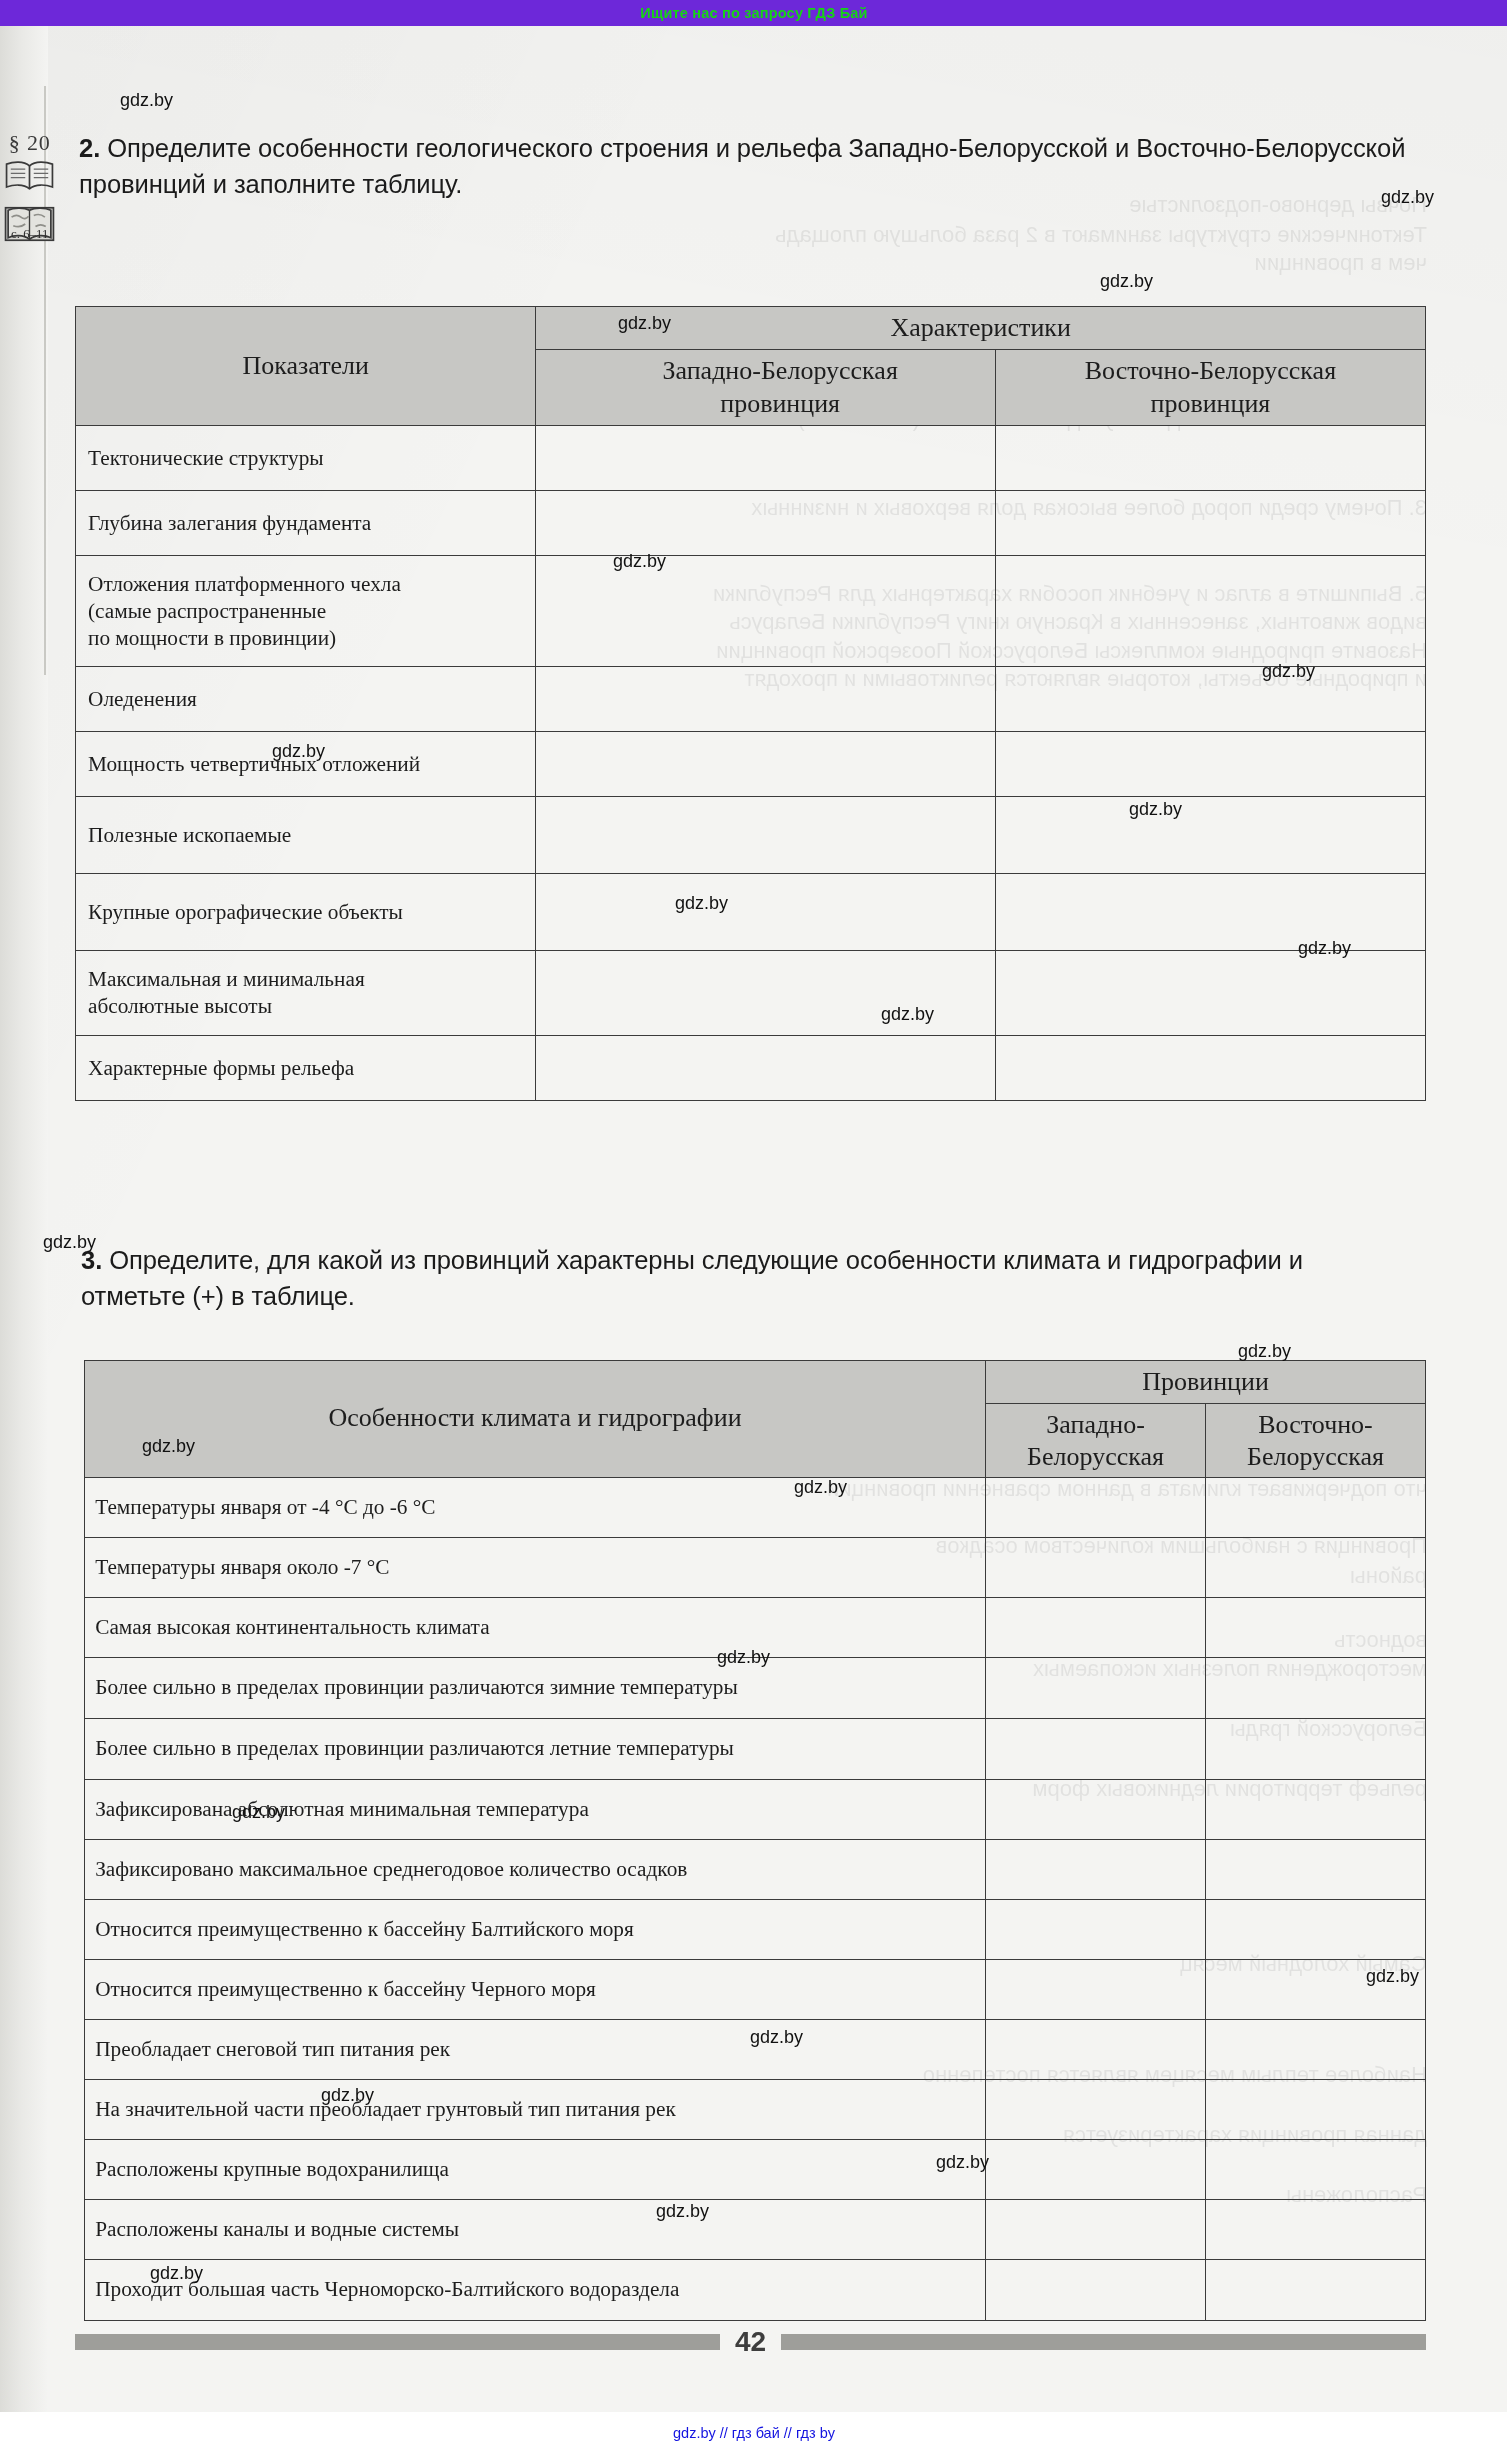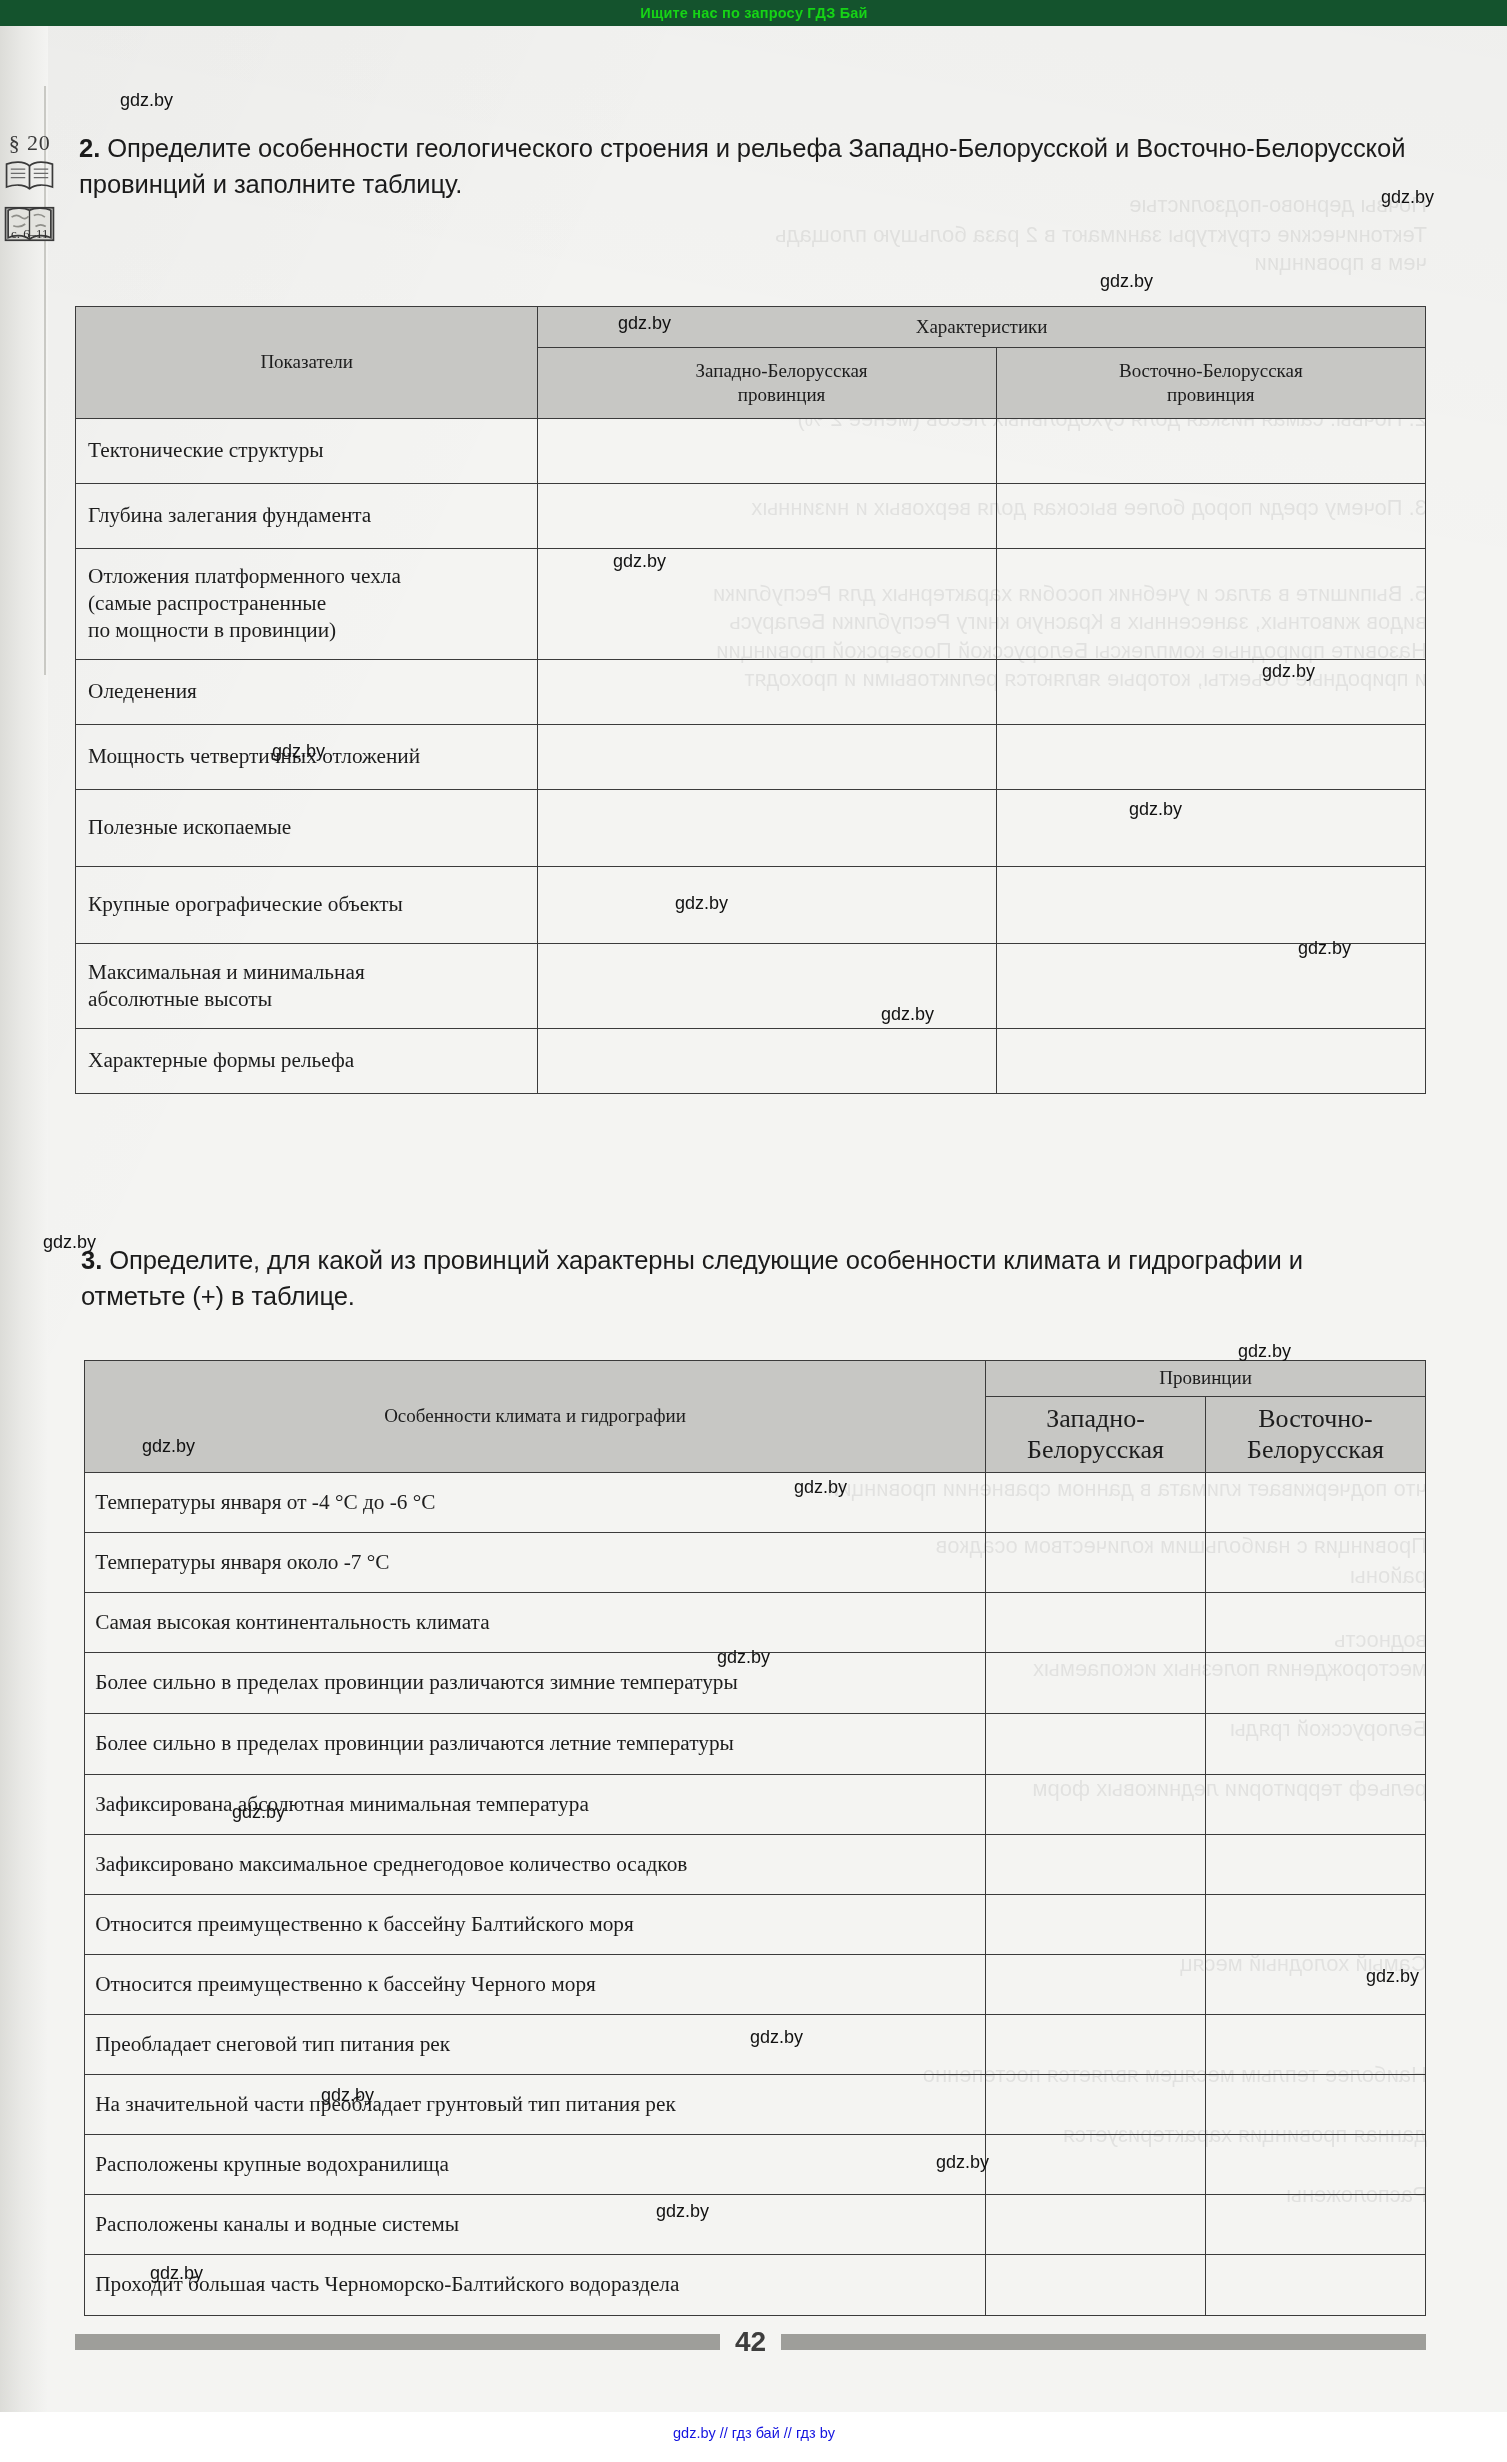--- a/index.html
+++ b/index.html
@@ -9,21 +9,21 @@
     font-family:"Liberation Serif", serif;
     -webkit-font-smoothing:antialiased;
     position:relative;
     overflow:hidden;
   }
 
   
   .promo-banner{
     height:25.6px;
     display:flex;align-items:center;justify-content:center;
-    background:#14532d;
+    background:#6d28d9;
   }
   .promo-banner span{
     color:#16d416;
     font-family:"Liberation Sans", sans-serif;
     font-size:14.5px;
     font-weight:700;
     letter-spacing:0.2px;
   }
 
   
@@ -124,21 +124,21 @@
   }
   table td, table th{
     border:1.3px solid #3b3b3b;
     padding:0;
     font-weight:400;
     background:transparent;
   }
   .thead-cell{
     background:#c7c7c4;
     text-align:center;
-    font-size:19px;
+    font-size:26px;
     line-height:1.25;
     font-weight:400;
     padding:5.1px 6.8px;
   }
   .rowlabel{
     font-size:21.3px;
     padding:8.5px 12px;
     line-height:1.28;
     vertical-align:middle;
     text-align:left;

